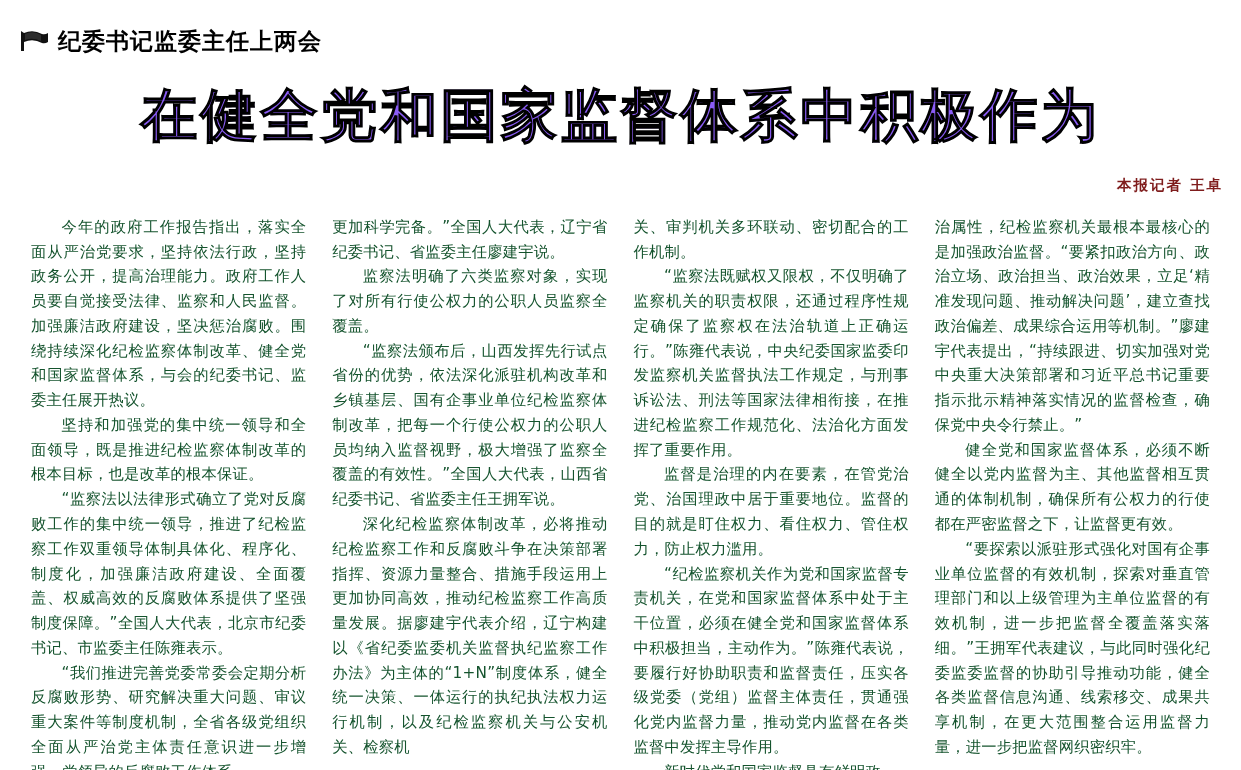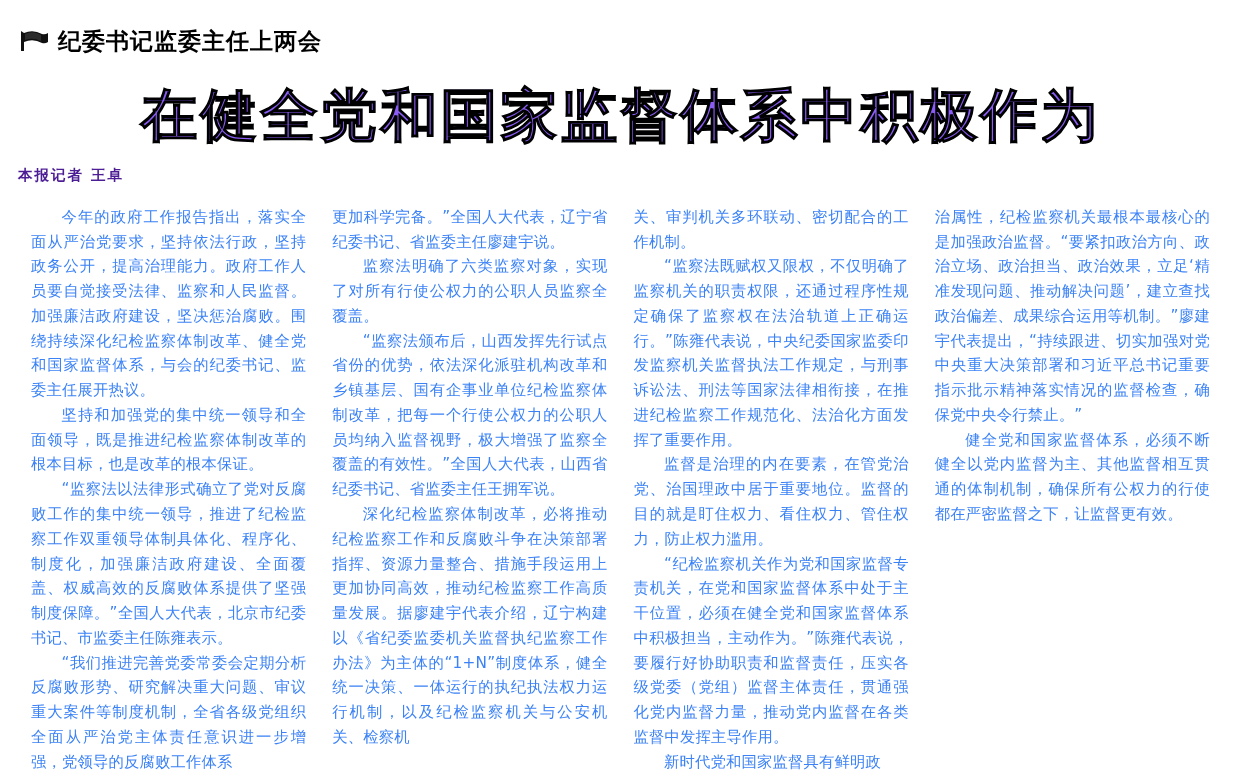--- a/index.html
+++ b/index.html
@@ -53,26 +53,26 @@
     font-weight: bold;
     font-size: 57px;
     letter-spacing: 3px;
     color: #8b5cf6;
     margin: 26px 0 0 0;
     line-height: 1.12;
     -webkit-text-stroke: 1.1px #000;
   }
 
   .byline {
-    text-align: left;
+    text-align: right;
     font-size: 14.5px;
     font-weight: bold;
     letter-spacing: 2px;
-    color: #4c1d95;
-    margin: 18px 0 0 0;
+    color: #7f1d1d;
+    margin: 28px 0 0 0;
   }
 
   
   .columns {
     display: flex;
     gap: 0;
     margin-top: 20px;
     height: 560px;
   }
   .col {
@@ -90,21 +90,21 @@
     width: 0px;
   }
   .col p {
     margin: 0 0 0 0;
     font-family: "DejaVu Sans", "Liberation Sans", sans-serif;
     font-size: 15.3px;
     line-height: 1.62;
     text-align: justify;
     text-justify: inter-ideograph;
     text-indent: 2em;
-    color: #3b82f6;
+    color: #14532d;
     letter-spacing: 0.2px;
   }
   .col p.cont {
     text-indent: 0;
   }
 </style>
 </head>
 <body>
 
 <div class="page">
@@ -143,16 +143,17 @@
       <p class="cont">关、审判机关多环联动、密切配合的工作机制。</p>
       <p>“监察法既赋权又限权，不仅明确了监察机关的职责权限，还通过程序性规定确保了监察权在法治轨道上正确运行。”陈雍代表说，中央纪委国家监委印发监察机关监督执法工作规定，与刑事诉讼法、刑法等国家法律相衔接，在推进纪检监察工作规范化、法治化方面发挥了重要作用。</p>
       <p>监督是治理的内在要素，在管党治党、治国理政中居于重要地位。监督的目的就是盯住权力、看住权力、管住权力，防止权力滥用。</p>
       <p>“纪检监察机关作为党和国家监督专责机关，在党和国家监督体系中处于主干位置，必须在健全党和国家监督体系中积极担当，主动作为。”陈雍代表说，要履行好协助职责和监督责任，压实各级党委（党组）监督主体责任，贯通强化党内监督力量，推动党内监督在各类监督中发挥主导作用。</p>
       <p>新时代党和国家监督具有鲜明政</p>
     </div>
 
     <div class="col">
       <p class="cont">治属性，纪检监察机关最根本最核心的是加强政治监督。“要紧扣政治方向、政治立场、政治担当、政治效果，立足‘精准发现问题、推动解决问题’，建立查找政治偏差、成果综合运用等机制。”廖建宇代表提出，“持续跟进、切实加强对党中央重大决策部署和习近平总书记重要指示批示精神落实情况的监督检查，确保党中央令行禁止。”</p>
       <p>健全党和国家监督体系，必须不断健全以党内监督为主、其他监督相互贯通的体制机制，确保所有公权力的行使都在严密监督之下，让监督更有效。</p>
+      <p>“要探索以派驻形式强化对国有企事业单位监督的有效机制，探索对垂直管理部门和以上级管理为主单位监督的有效机制，进一步把监督全覆盖落实落细。”王拥军代表建议，与此同时强化纪委监委监督的协助引导推动功能，健全各类监督信息沟通、线索移交、成果共享机制，在更大范围整合运用监督力量，进一步把监督网织密织牢。</p>
     </div>
 
   </div>
 </div>
 
 </body></html>

